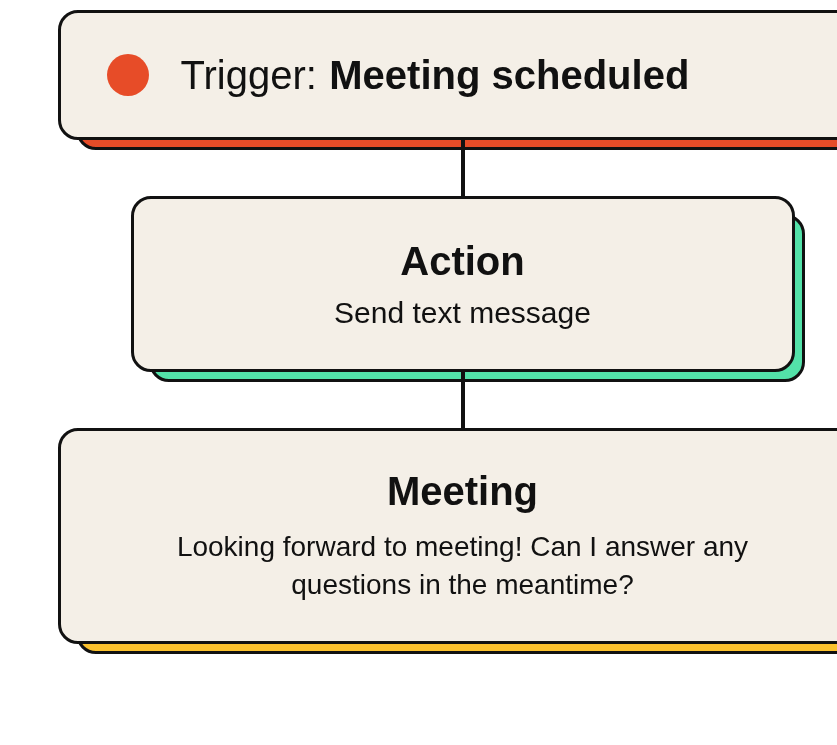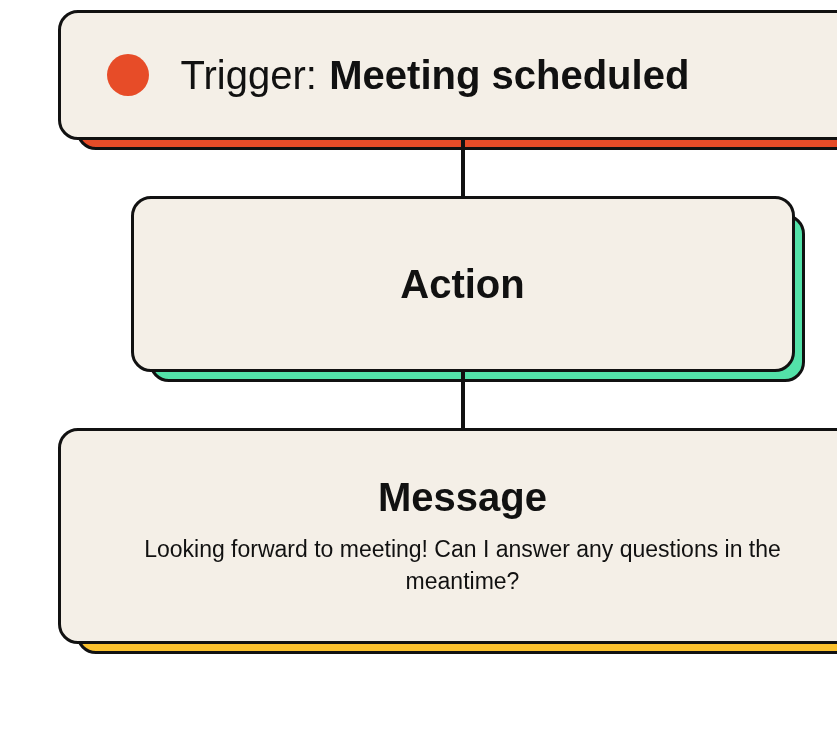--- a/index.html
+++ b/index.html
@@ -110,21 +110,21 @@
     gap: 14px;
     padding: 0 60px;
     text-align: center;
   }
   .message-title {
     font-size: 40px;
     font-weight: 700;
     color: #111;
   }
   .message-body {
-    font-size: 23px;
+    font-size: 28px;
     font-weight: 400;
     color: #111;
     line-height: 1.35;
   }
 </style>
 </head>
 <body>
 
 <div class="canvas">
 
@@ -138,26 +138,27 @@
       </div>
     </div>
   </div>
 
   <div class="connector"></div>
 
   <div class="node node-action">
     <div class="shadow-card"></div>
     <div class="card">
       <div class="action-title">Action</div>
+      <div class="action-sub">Send text message</div>
     </div>
   </div>
 
   <div class="connector"></div>
 
   <div class="node node-message">
     <div class="shadow-card"></div>
     <div class="card">
-      <div class="message-title">Message</div>
+      <div class="message-title">Meeting</div>
       <div class="message-body">Looking forward to meeting! Can I answer any questions in the meantime?</div>
     </div>
   </div>
 
 </div>
 
 </body></html>

